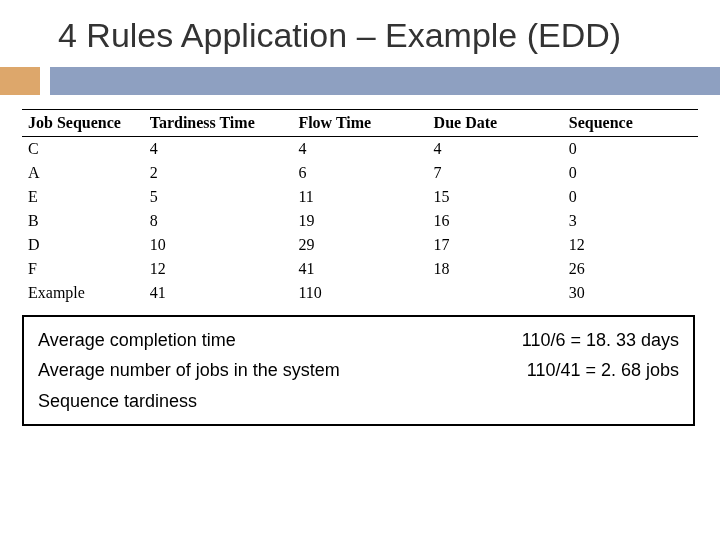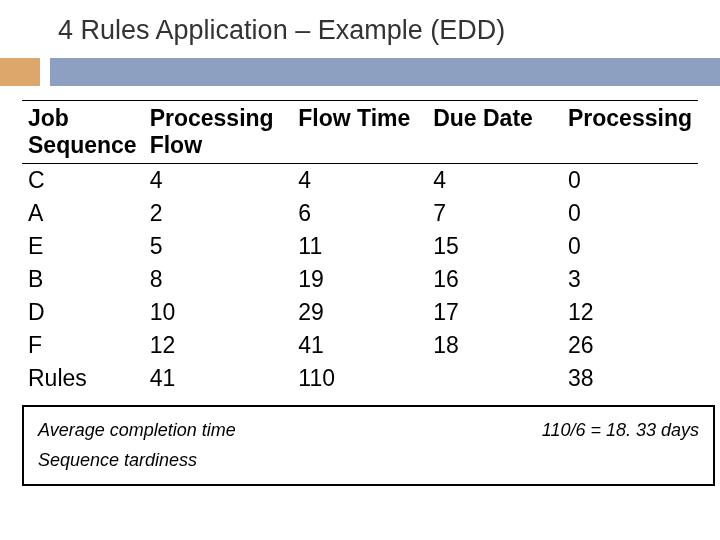--- a/index.html
+++ b/index.html
@@ -8,21 +8,21 @@
     height: 540px;
     background: #fff;
     font-family: Arial, Helvetica, sans-serif;
     color: #000;
     position: relative;
   }
   .title-area {
     padding: 14px 0 10px 58px;
   }
   .title {
-    font-size: 27px;
+    font-size: 34px;
     font-weight: 400;
     color: #333;
     line-height: 1.25;
   }
   .accent-row {
     display: flex;
     align-items: center;
   }
   .accent-block {
     width: 40px;
@@ -35,22 +35,22 @@
     height: 28px;
     background: #8ea0c1;
     margin-left: 10px;
   }
   .table-wrap {
     padding: 14px 22px 0 22px;
   }
   table.data {
     width: 100%;
     border-collapse: collapse;
-    font-family: Liberation Sans, sans-serif;
-    font-size: 23px;
+    font-family: Liberation Serif, serif;
+    font-size: 16px;
   }
   table.data th {
     font-weight: 700;
     text-align: left;
     padding: 4px 6px;
     vertical-align: top;
     border-top: 1.5px solid #000;
     border-bottom: 1px solid #000;
     white-space: normal;
   }
@@ -58,26 +58,25 @@
     padding: 3px 6px;
     vertical-align: top;
     text-align: left;
   }
   table.data col.c1 { width: 18%; }
   table.data col.c2 { width: 22%; }
   table.data col.c3 { width: 20%; }
   table.data col.c4 { width: 20%; }
   table.data col.c5 { width: 20%; }
   .summary-box {
-    margin: 10px 5px 0 22px;
+    margin: 10px 25px 0 22px;
     border: 2px solid #000;
     padding: 8px 14px 8px 14px;
     font-family: Arial, Helvetica, sans-serif;
     font-size: 18px;
-    font-style: italic;
   }
   .summary-row {
     display: flex;
     justify-content: space-between;
     line-height: 1.7;
   }
   .summary-row .lhs { flex: 1; }
   .summary-row .rhs { text-align: left; white-space: nowrap; padding-left: 8px; }
 </style>
 </head>
@@ -97,24 +96,24 @@
     <colgroup>
       <col class="c1">
         <col class="c2">
         <col class="c3">
         <col class="c4">
         <col class="c5">
     </colgroup>
     <thead>
       <tr>
         <th>Job Sequence</th>
-        <th>Processing Flow</th>
+        <th>Tardiness Time</th>
         <th>Flow Time</th>
         <th>Due Date</th>
-        <th>Processing</th>
+        <th>Sequence</th>
       </tr>
     </thead>
     <tbody>
       <tr>
         <td>C</td>
         <td>4</td>
         <td>4</td>
         <td>4</td>
         <td>0</td>
       </tr>
@@ -147,35 +146,37 @@
         <td>12</td>
       </tr>
       <tr>
         <td>F</td>
         <td>12</td>
         <td>41</td>
         <td>18</td>
         <td>26</td>
       </tr>
       <tr>
-        <td>Rules</td>
+        <td>Example</td>
         <td>41</td>
         <td>110</td>
         <td></td>
-        <td>38</td>
+        <td>30</td>
       </tr>
     </tbody>
   </table>
 </div>
 
 <div class="summary-box">
   <div class="summary-row">
     <span class="lhs">Average completion time</span>
     <span class="rhs">110/6 = 18. 33 days</span>
   </div>
   <div class="summary-row">
+    <span class="lhs">Average number of jobs in the system</span>
+    <span class="rhs">110/41 = 2. 68 jobs</span>
   </div>
   <div class="summary-row">
     <span class="lhs">Sequence tardiness</span>
   </div>
   <div class="summary-row">
   </div>
 </div>
 
 </body></html>

